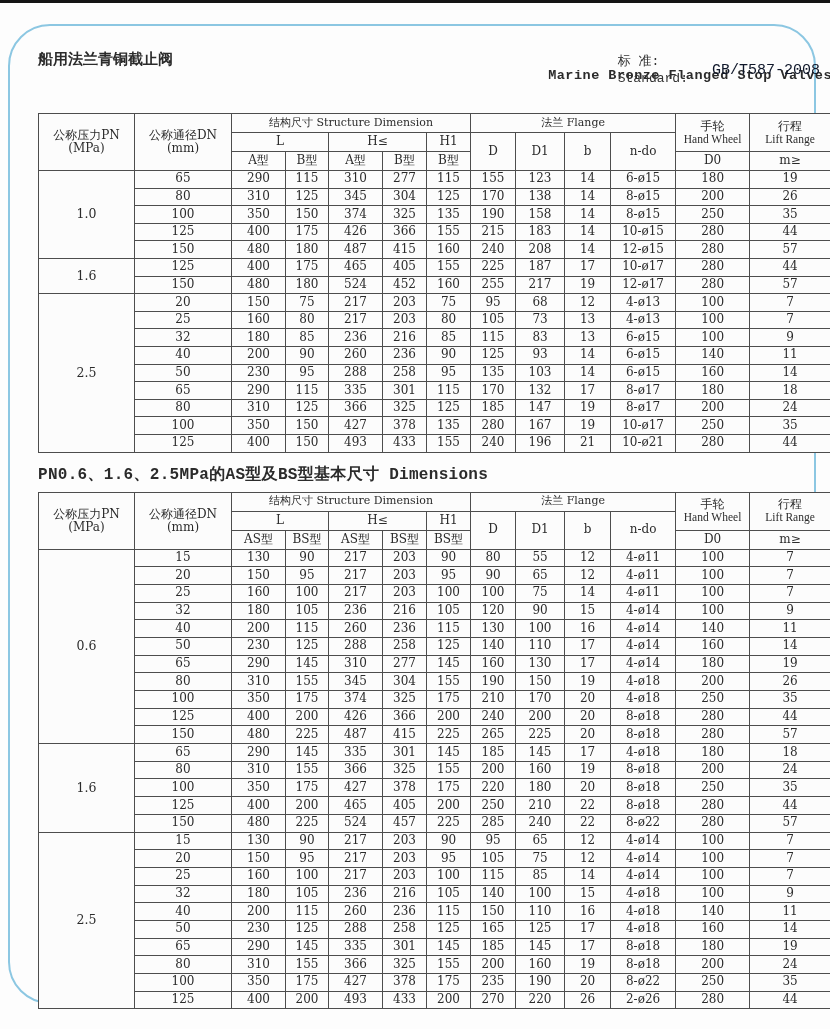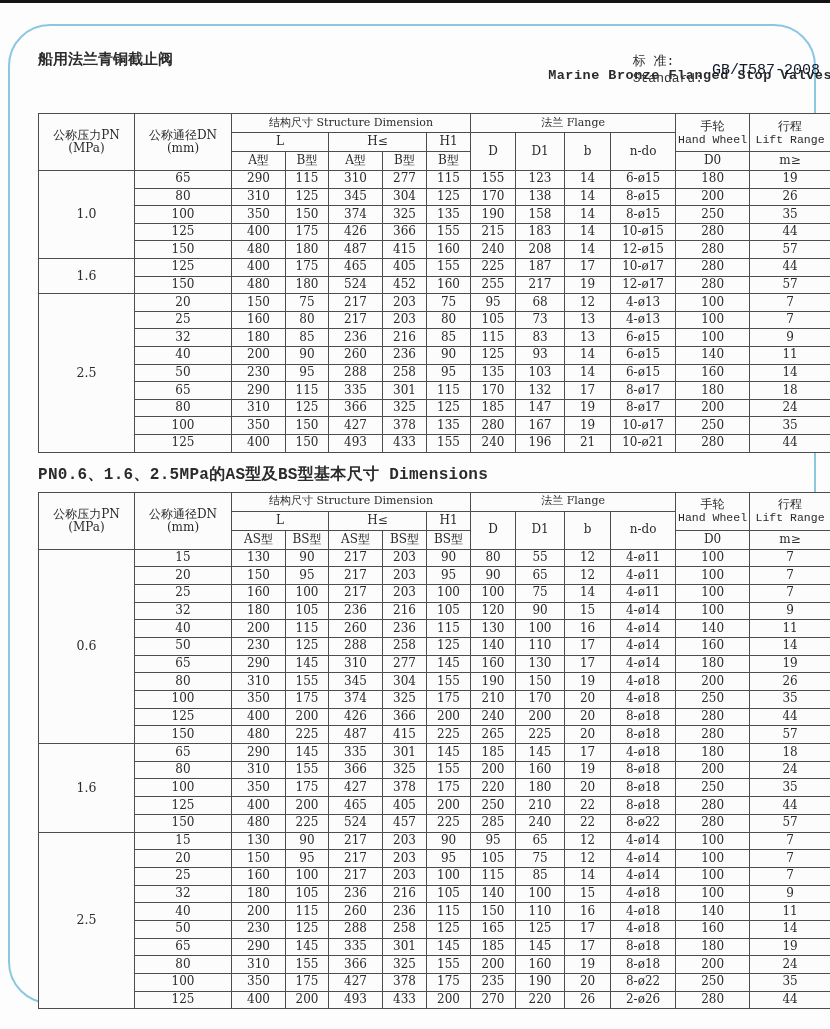--- a/index.html
+++ b/index.html
@@ -12,36 +12,36 @@
     position:absolute;left:8px;top:24px;width:804px;height:976px;
     border:2px solid #8cc7e2;border-radius:42px;background:#fdfdfd;
   }
   .content{position:absolute;left:4px;top:25px;width:794px;margin-left:24px;}
   .doc-header{position:relative;height:62px;}
   .title-cn{font-size:15px;font-weight:bold;font-family:"DejaVu Serif",serif;line-height:17px;}
   .title-en{font-size:13.5px;font-weight:bold;font-family:"Liberation Mono",monospace;line-height:16px;letter-spacing:0.5px;text-align:right;}
   .section-title{font-size:16px;font-weight:bold;font-family:"Liberation Mono",monospace;letter-spacing:0.3px;}
   .section-title.first{margin-top:1px;margin-bottom:6px;}
   .section-title.second{margin-top:11px;margin-bottom:7px;}
-  .standard-block{position:absolute;right:12px;top:2px;display:flex;align-items:center;gap:9px;}
+  .standard-block{position:absolute;right:12px;top:2px;display:flex;align-items:center;gap:24px;}
   .standard-labels{font-family:"Liberation Mono",monospace;font-size:13px;line-height:17px;color:#333;}
   .standard-value{font-family:"Liberation Mono",monospace;font-weight:normal;font-size:15px;color:#0f172a;}
   table.spec{
     border-collapse:collapse;table-layout:fixed;width:792px;
     font-size:12px;text-align:center;background:#fcfcfc;
   }
   table.spec th, table.spec td{
     border:1px solid #4d4d4d;padding:0;line-height:1.15;
     overflow:hidden;white-space:nowrap;font-weight:normal;
   }
   table.spec thead tr{height:19px;}
   table.spec tbody tr{height:17.6px;}
   #table2 tbody tr{height:17.7px;}
   .hdr2l span{display:block;line-height:13px;}
-  .hdr-en{font-family:Liberation Mono, monospace;font-size:11.5px;}
+  .hdr-en{font-family:Liberation Serif, serif;font-size:11.5px;}
   .hdr-mixed{font-size:11px;}
   td.pn-cell{font-size:12.5px;}
 </style>
 </head>
 <body>
 
 <div class="top-strip"></div>
 
 <div class="frame">
   <div class="content">

